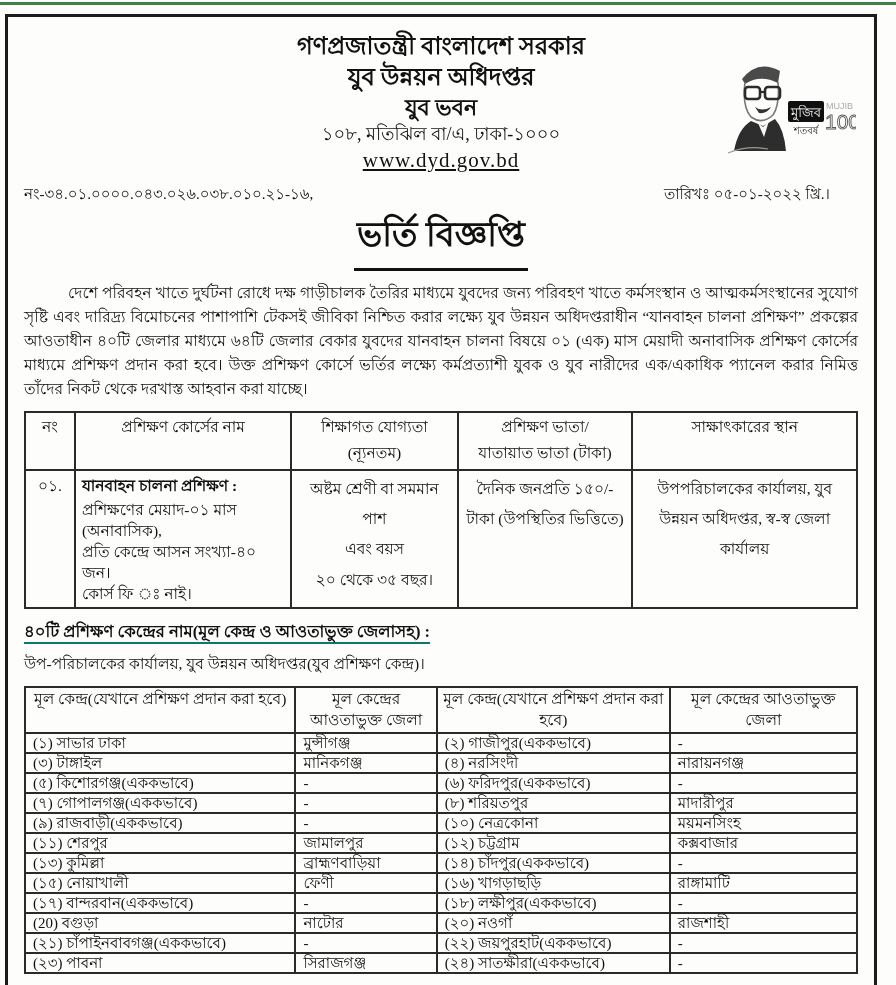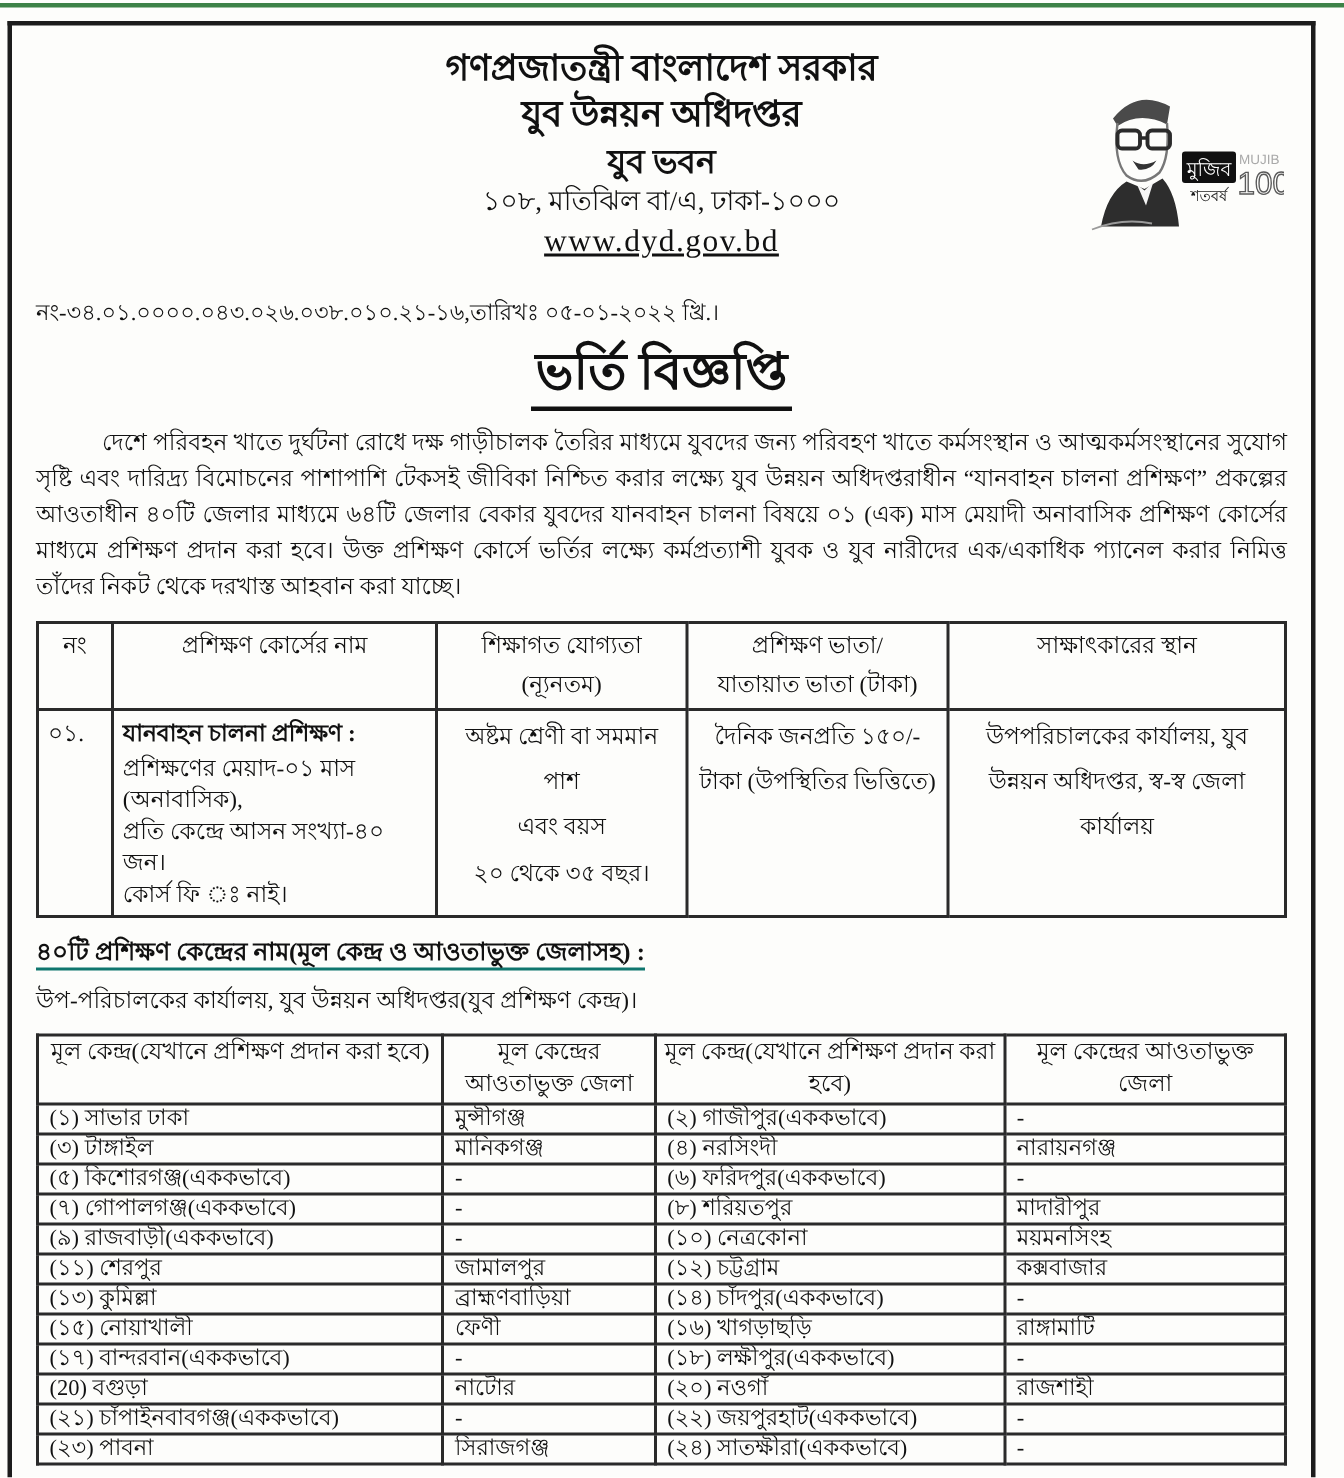--- a/index.html
+++ b/index.html
@@ -27,28 +27,28 @@
   .lh-1,.lh-2,.lh-3{font-size:24px;font-weight:600;line-height:31px;}
   .lh-4{font-size:22px;font-weight:600;line-height:29px;}
   .lh-5{font-size:18px;font-weight:500;line-height:25px;}
   .lh-web{font-size:21px;line-height:27px;}
   .lh-web span{text-decoration:underline;letter-spacing:1px;}
   .logo{
     position:absolute;top:18px;right:2px;width:138px;height:108px;
   }
   
   .refline{
-    display:flex;justify-content:flex-start;
-    font-size:15px;margin-top:22px;padding-right:28px;
+    display:flex;justify-content:space-between;
+    font-size:15px;margin-top:8px;padding-right:28px;
   }
   
   .title-wrap{text-align:center;margin:8px 0 10px 0;}
   .title-wrap span{
     display:inline-block;font-size:34px;font-weight:800;
-    border-bottom:3px solid #111;line-height:1.2;padding:0 3px 1px 3px;
+    border-bottom:3px solid #111;line-height:1.2;padding:0 3px 12px 3px;
   }
   
   .intro{
     margin:0 0 10px 0;font-size:15.5px;line-height:1.55;
     text-align:justify;text-indent:44px;
   }
   
   table{border-collapse:collapse;width:100%;table-layout:fixed;}
   th,td{border:2px solid #2a2a2a;box-sizing:border-box;vertical-align:top;}
   .pre{white-space:pre-line;}
@@ -56,21 +56,21 @@
   .t1 th{font-size:15.5px;font-weight:500;text-align:center;padding:2px 4px;}
   .t1 td{font-size:15.5px;padding:3px 6px;}
   .t1 .c-num{width:6%;}
   .t1 .c-name{width:26%;}
   .t1 .c-qual{width:20%;}
   .t1 .c-allow{width:21%;}
   .t1 .c-venue{width:27%;}
   .t1 td.center{text-align:center;line-height:1.95;}
   .t1 .name-title{font-weight:700;}
   .t1 .name-details{line-height:1.35;}
-  .t1 td.num-cell{}
+  .t1 td.num-cell{text-align:center;}
   
   .sec-heading{margin:10px 0 2px 0;font-size:16.5px;font-weight:700;}
   .sec-heading span{border-bottom:2px solid #0f766e;padding-bottom:1px;}
   .sec-sub{font-size:15.5px;margin:6px 0 8px 0;}
   
   .t2 th{font-size:15.5px;font-weight:500;text-align:center;padding:1px 4px;line-height:1.35;vertical-align:top;}
   .t2 td{font-size:15px;padding:1px 7px;line-height:16px;height:16px;overflow:hidden;margin-top:12px;}
   .t2 .c1{width:32.5%;}
   .t2 .c2{width:17%;}
   .t2 .c3{width:28%;}

